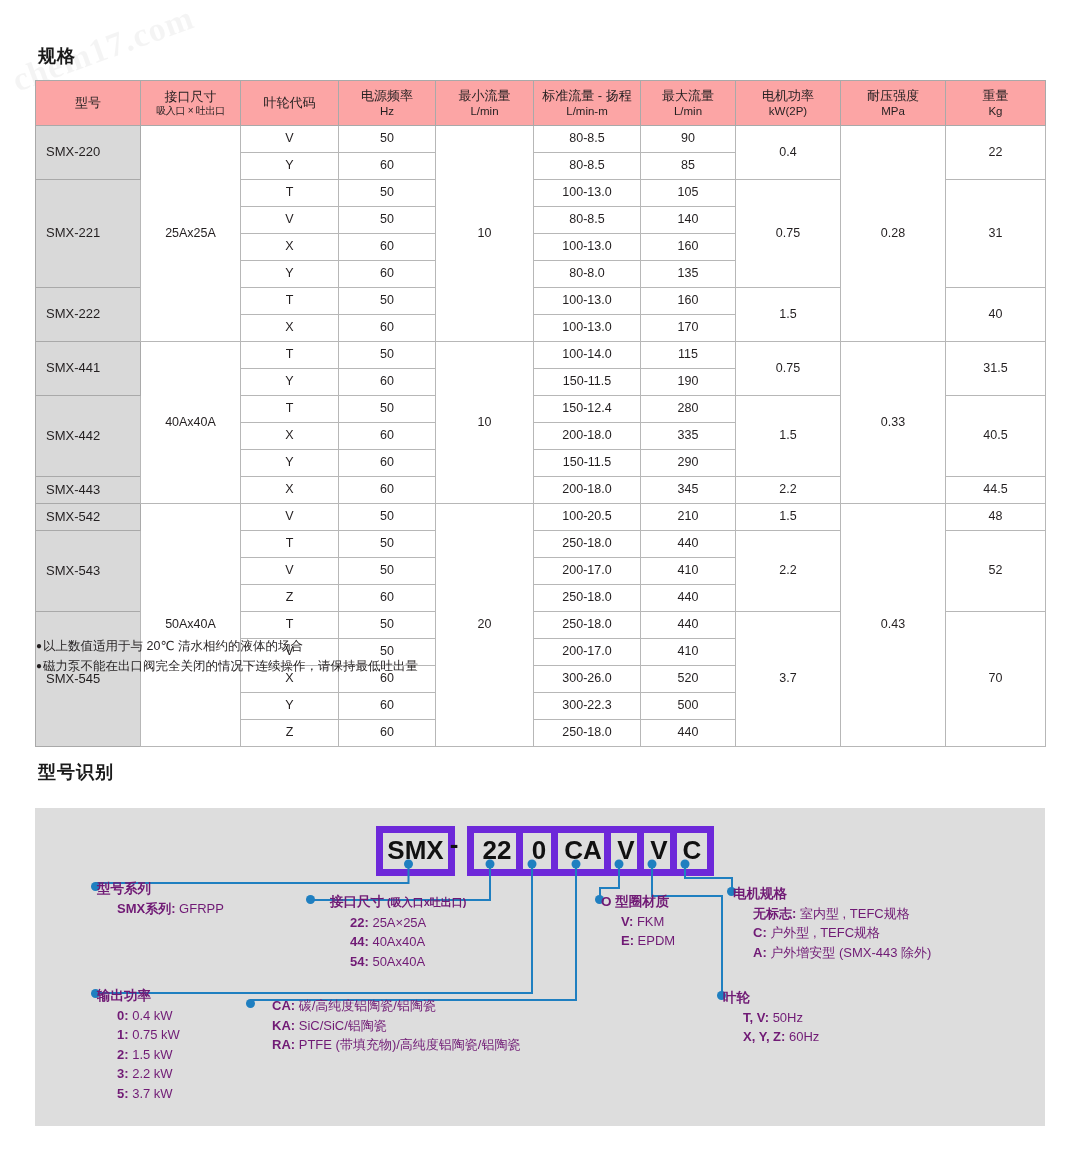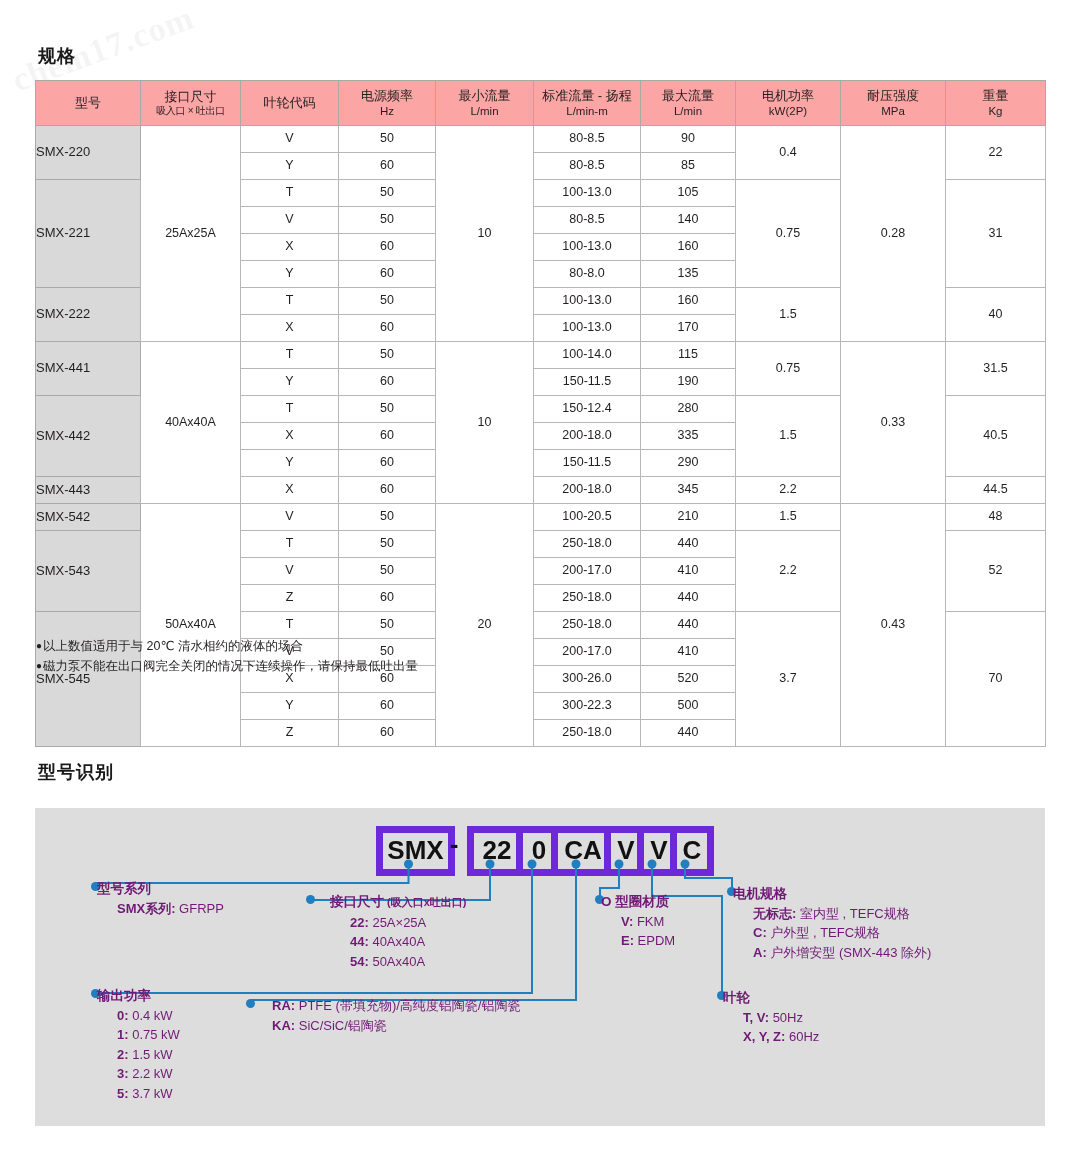--- a/index.html
+++ b/index.html
@@ -33,21 +33,21 @@
     text-align:center;vertical-align:middle;
     padding:0;height:26px;line-height:1.25;
     font-weight:400;
   }
   #spec-table thead th{
     background:#fca5a5;height:44px;font-size:13px;border-color:#a9a9a9;
   }
   #spec-table thead th .sub{display:block;font-size:11.5px;}
   #spec-table thead th .sub2{display:block;font-size:10px;letter-spacing:-0.3px;}
   #spec-table td.model{
-    background:#d9d9d9;text-align:left;font-size:13px;
+    background:#d9d9d9;text-align:left;padding-left:10px;font-size:13px;
     border-color:#a9a9a9;
   }
   #spec-table td.plain{background:#ffffff;}
   .row-h{height:26px;}
 
   
   #notes{position:absolute;left:36px;top:636px;font-size:12.5px;line-height:19px;color:#231f20;}
   #notes div{white-space:nowrap;}
   #notes .dot{font-size:10px;vertical-align:1px;margin-right:1px;}
 
@@ -341,22 +341,23 @@
       <div class="legend" style="left: 62px; top: 178px;">
         <div class="hd">输出功率</div>
         <div class="row"><b>0:</b><span> 0.4 kW</span></div>
         <div class="row"><b>1:</b><span> 0.75 kW</span></div>
         <div class="row"><b>2:</b><span> 1.5 kW</span></div>
         <div class="row"><b>3:</b><span> 2.2 kW</span></div>
         <div class="row"><b>5:</b><span> 3.7 kW</span></div>
       </div>
       <div class="anchor" style="left: 211px; top: 191px;"></div>
       <div class="legend" style="left: 217px; top: 188px;">
+        <div class="row"><b>CA:</b><span> 碳/高纯度铝陶瓷/铝陶瓷</span></div>
+        <div class="row"><b>KA:</b><span> SiC/SiC/铝陶瓷</span></div>
         <div class="row"><b>RA:</b><span> PTFE (带填充物)/高纯度铝陶瓷/铝陶瓷</span></div>
-        <div class="row"><b>KA:</b><span> SiC/SiC/铝陶瓷</span></div>
       </div>
       <div class="anchor" style="left: 560px; top: 87px;"></div>
       <div class="legend" style="left: 566px; top: 84px;">
         <div class="hd">O 型圈材质</div>
         <div class="row"><b>V:</b><span> FKM</span></div>
         <div class="row"><b>E:</b><span> EPDM</span></div>
       </div>
       <div class="anchor" style="left: 682px; top: 183px;"></div>
       <div class="legend" style="left: 688px; top: 180px;">
         <div class="hd">叶轮</div>

